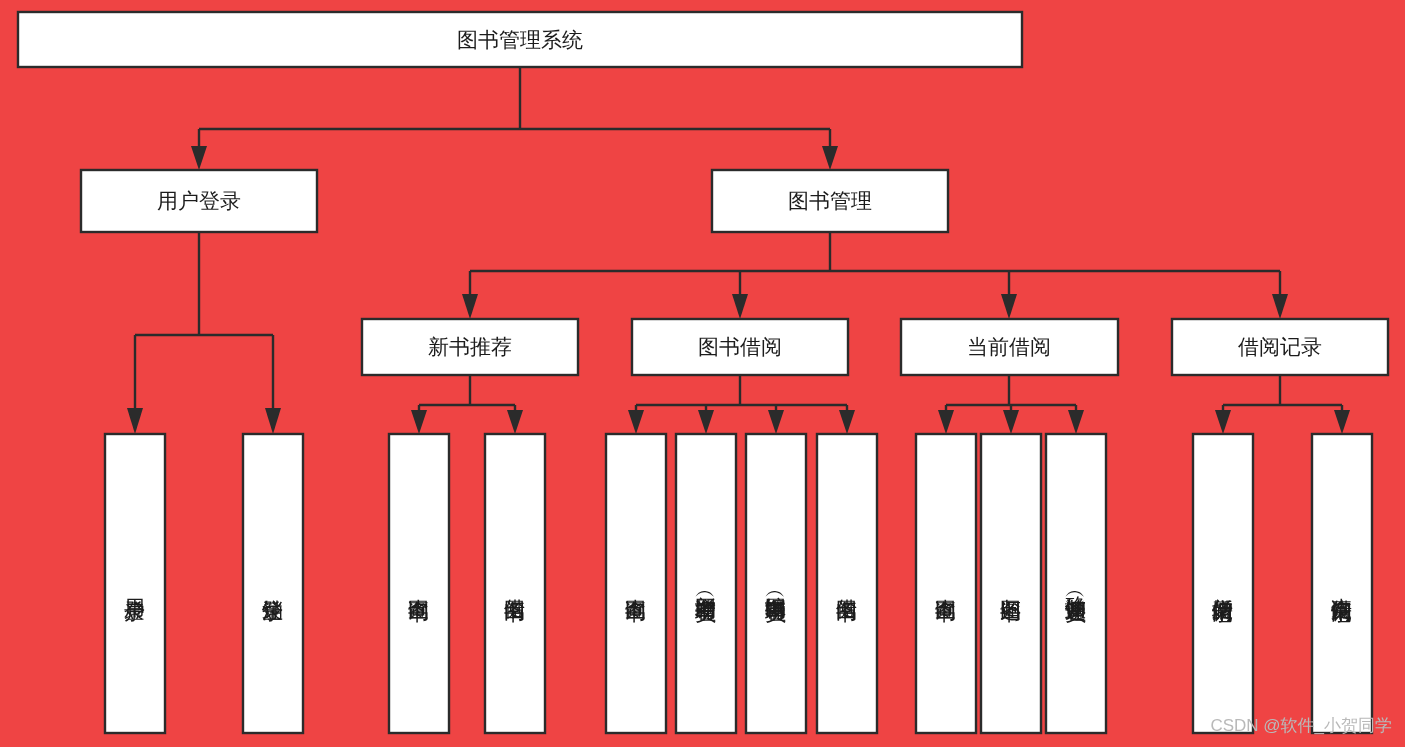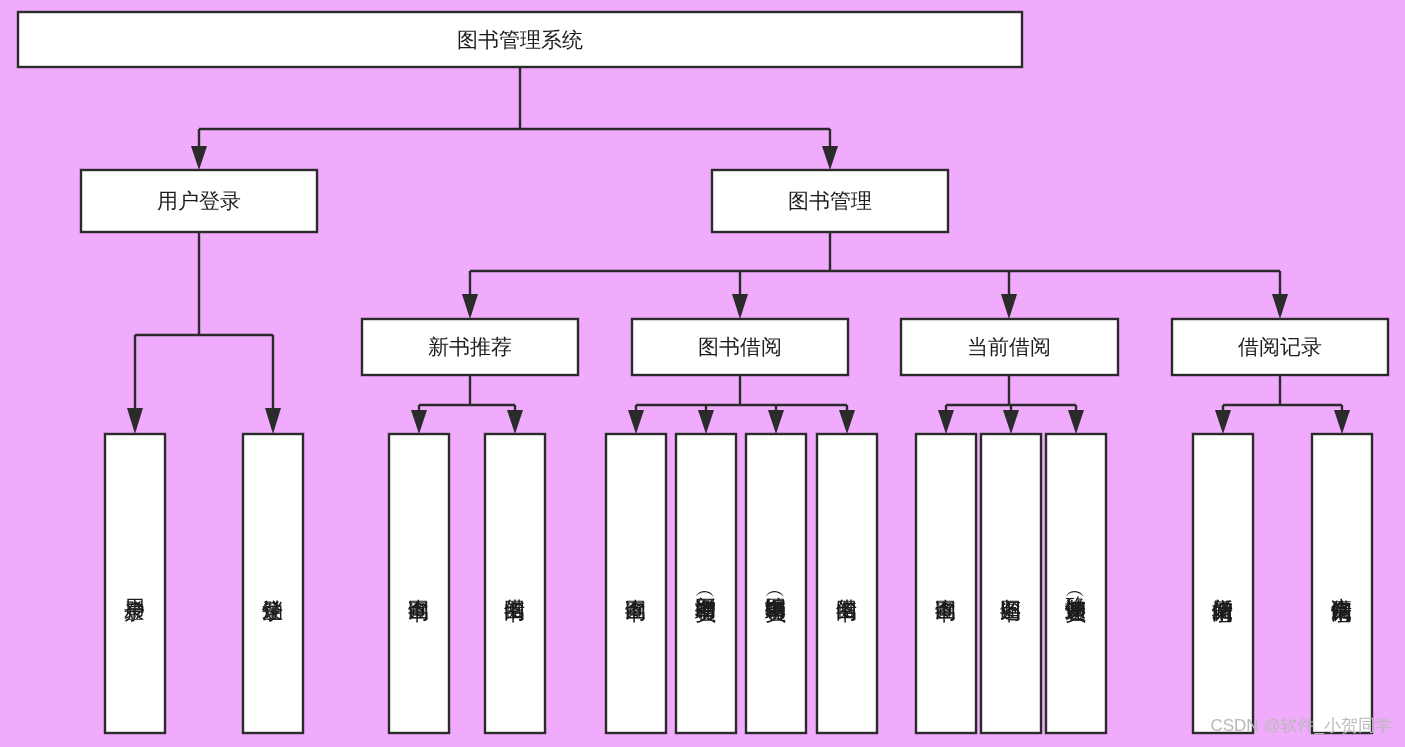--- a/index.html
+++ b/index.html
@@ -10,21 +10,21 @@
   body {
     width: 1405px;
     height: 747px;
     font-family: "Liberation Sans", "DejaVu Sans", sans-serif;
     overflow: hidden;
   }
   #diagram-root {
     position: relative;
     width: 1405px;
     height: 747px;
-    background: #f0abfc;
+    background: #ef4444;
   }
   svg#flow-svg {
     position: absolute;
     left: 0;
     top: 0;
     width: 1405px;
     height: 747px;
     display: block;
   }
   .node-box {

